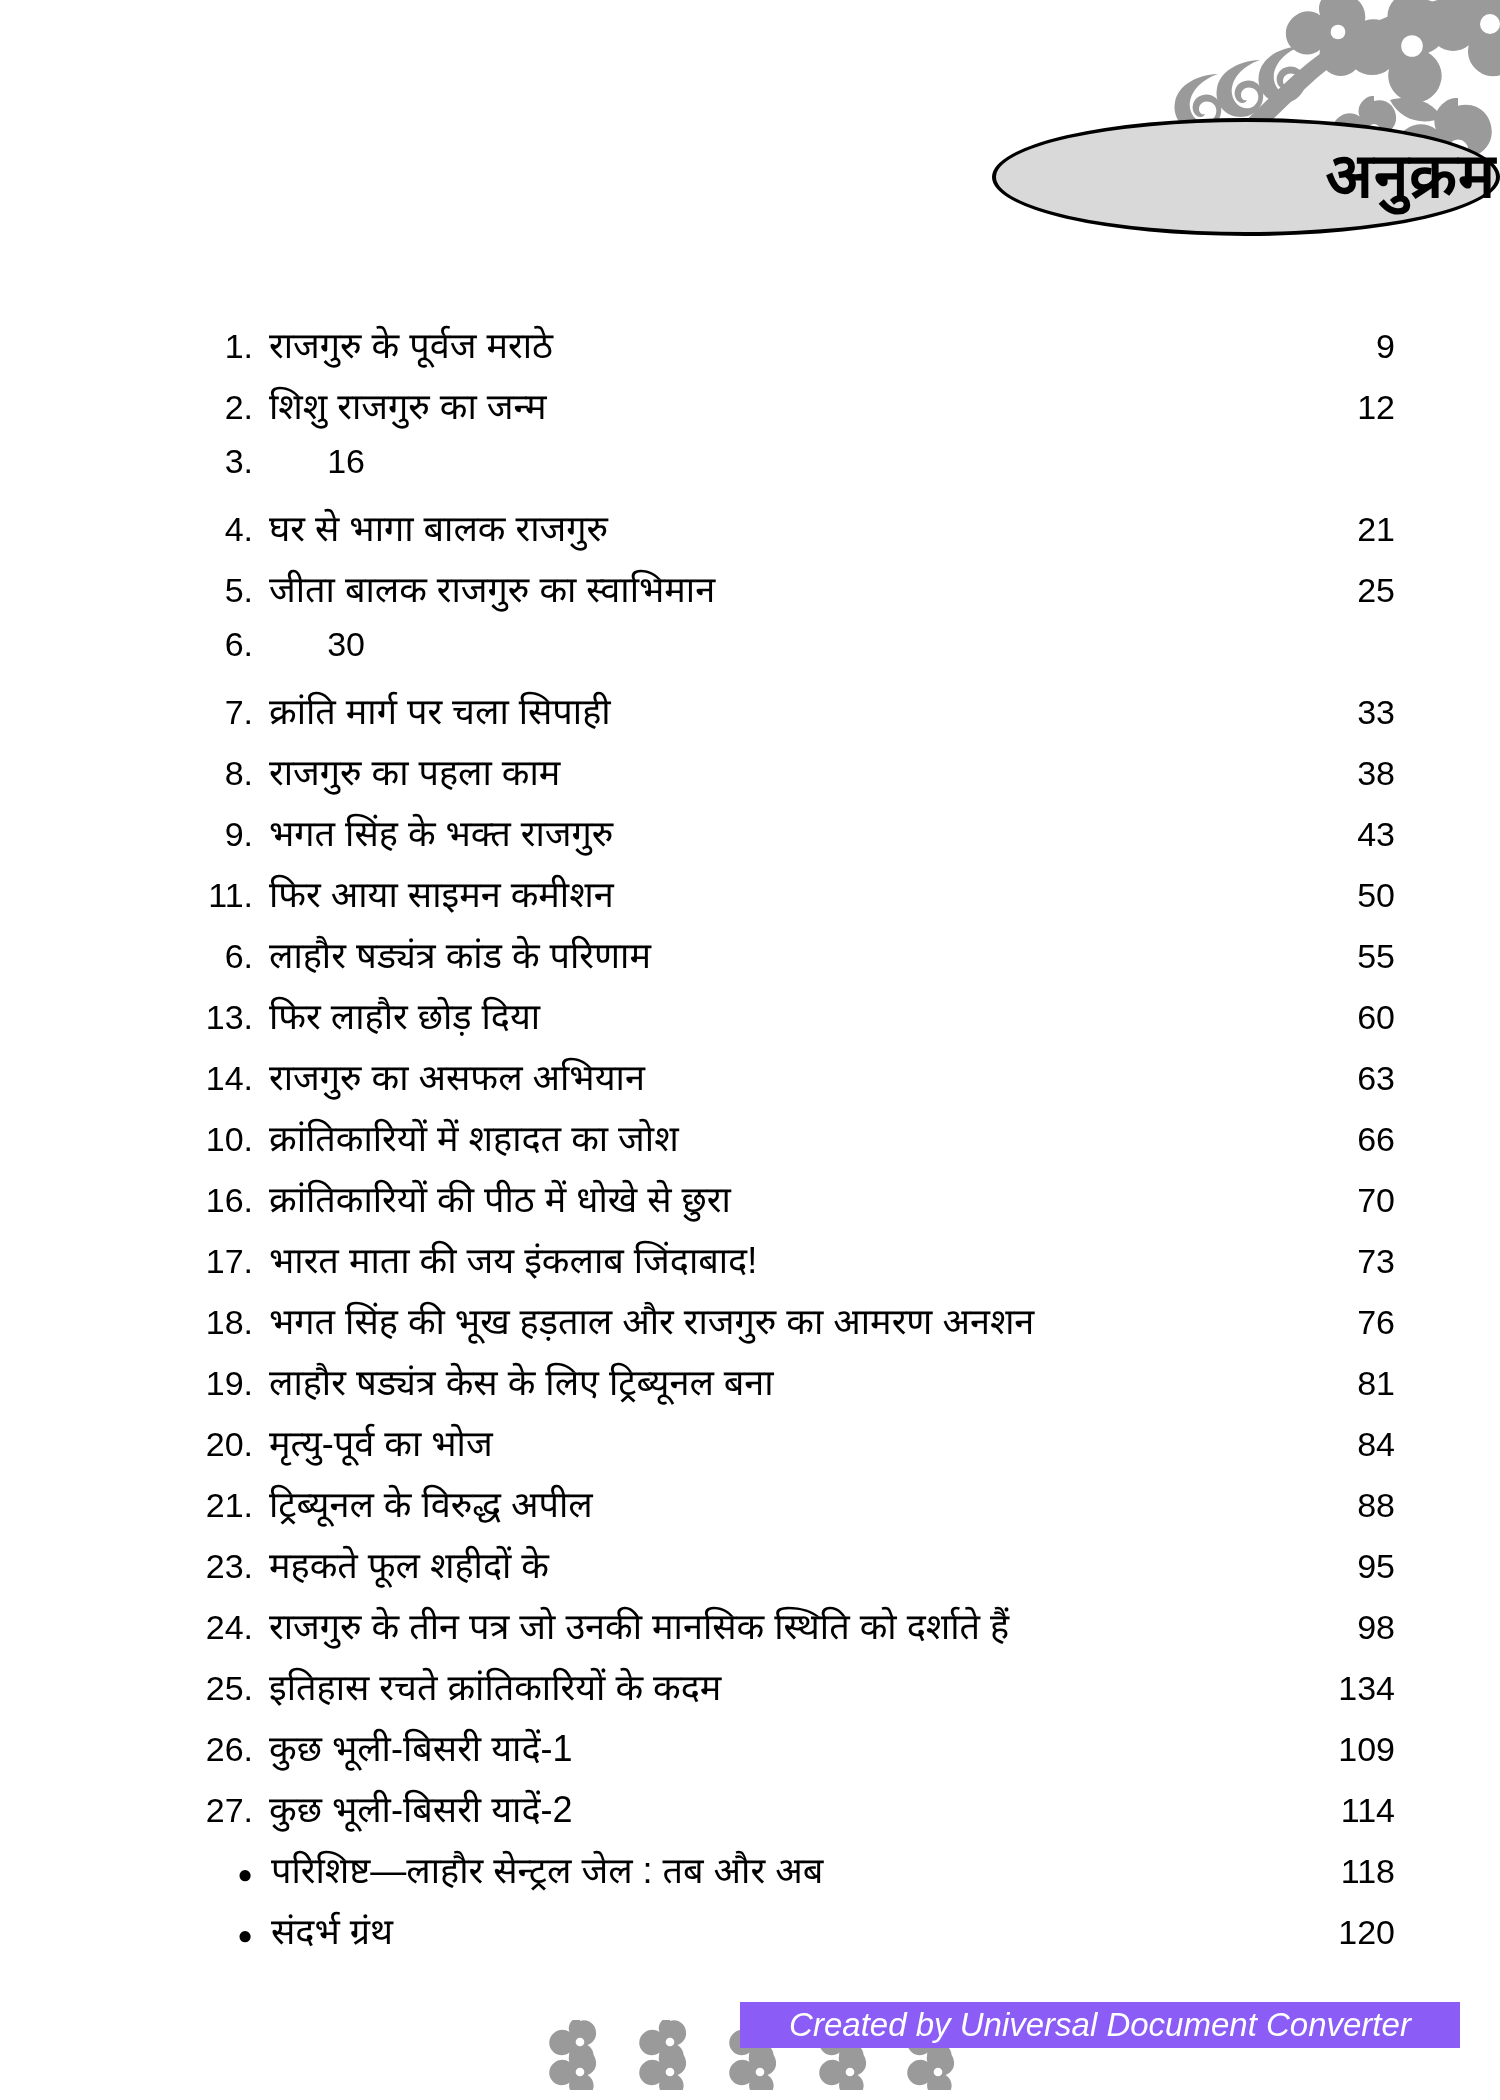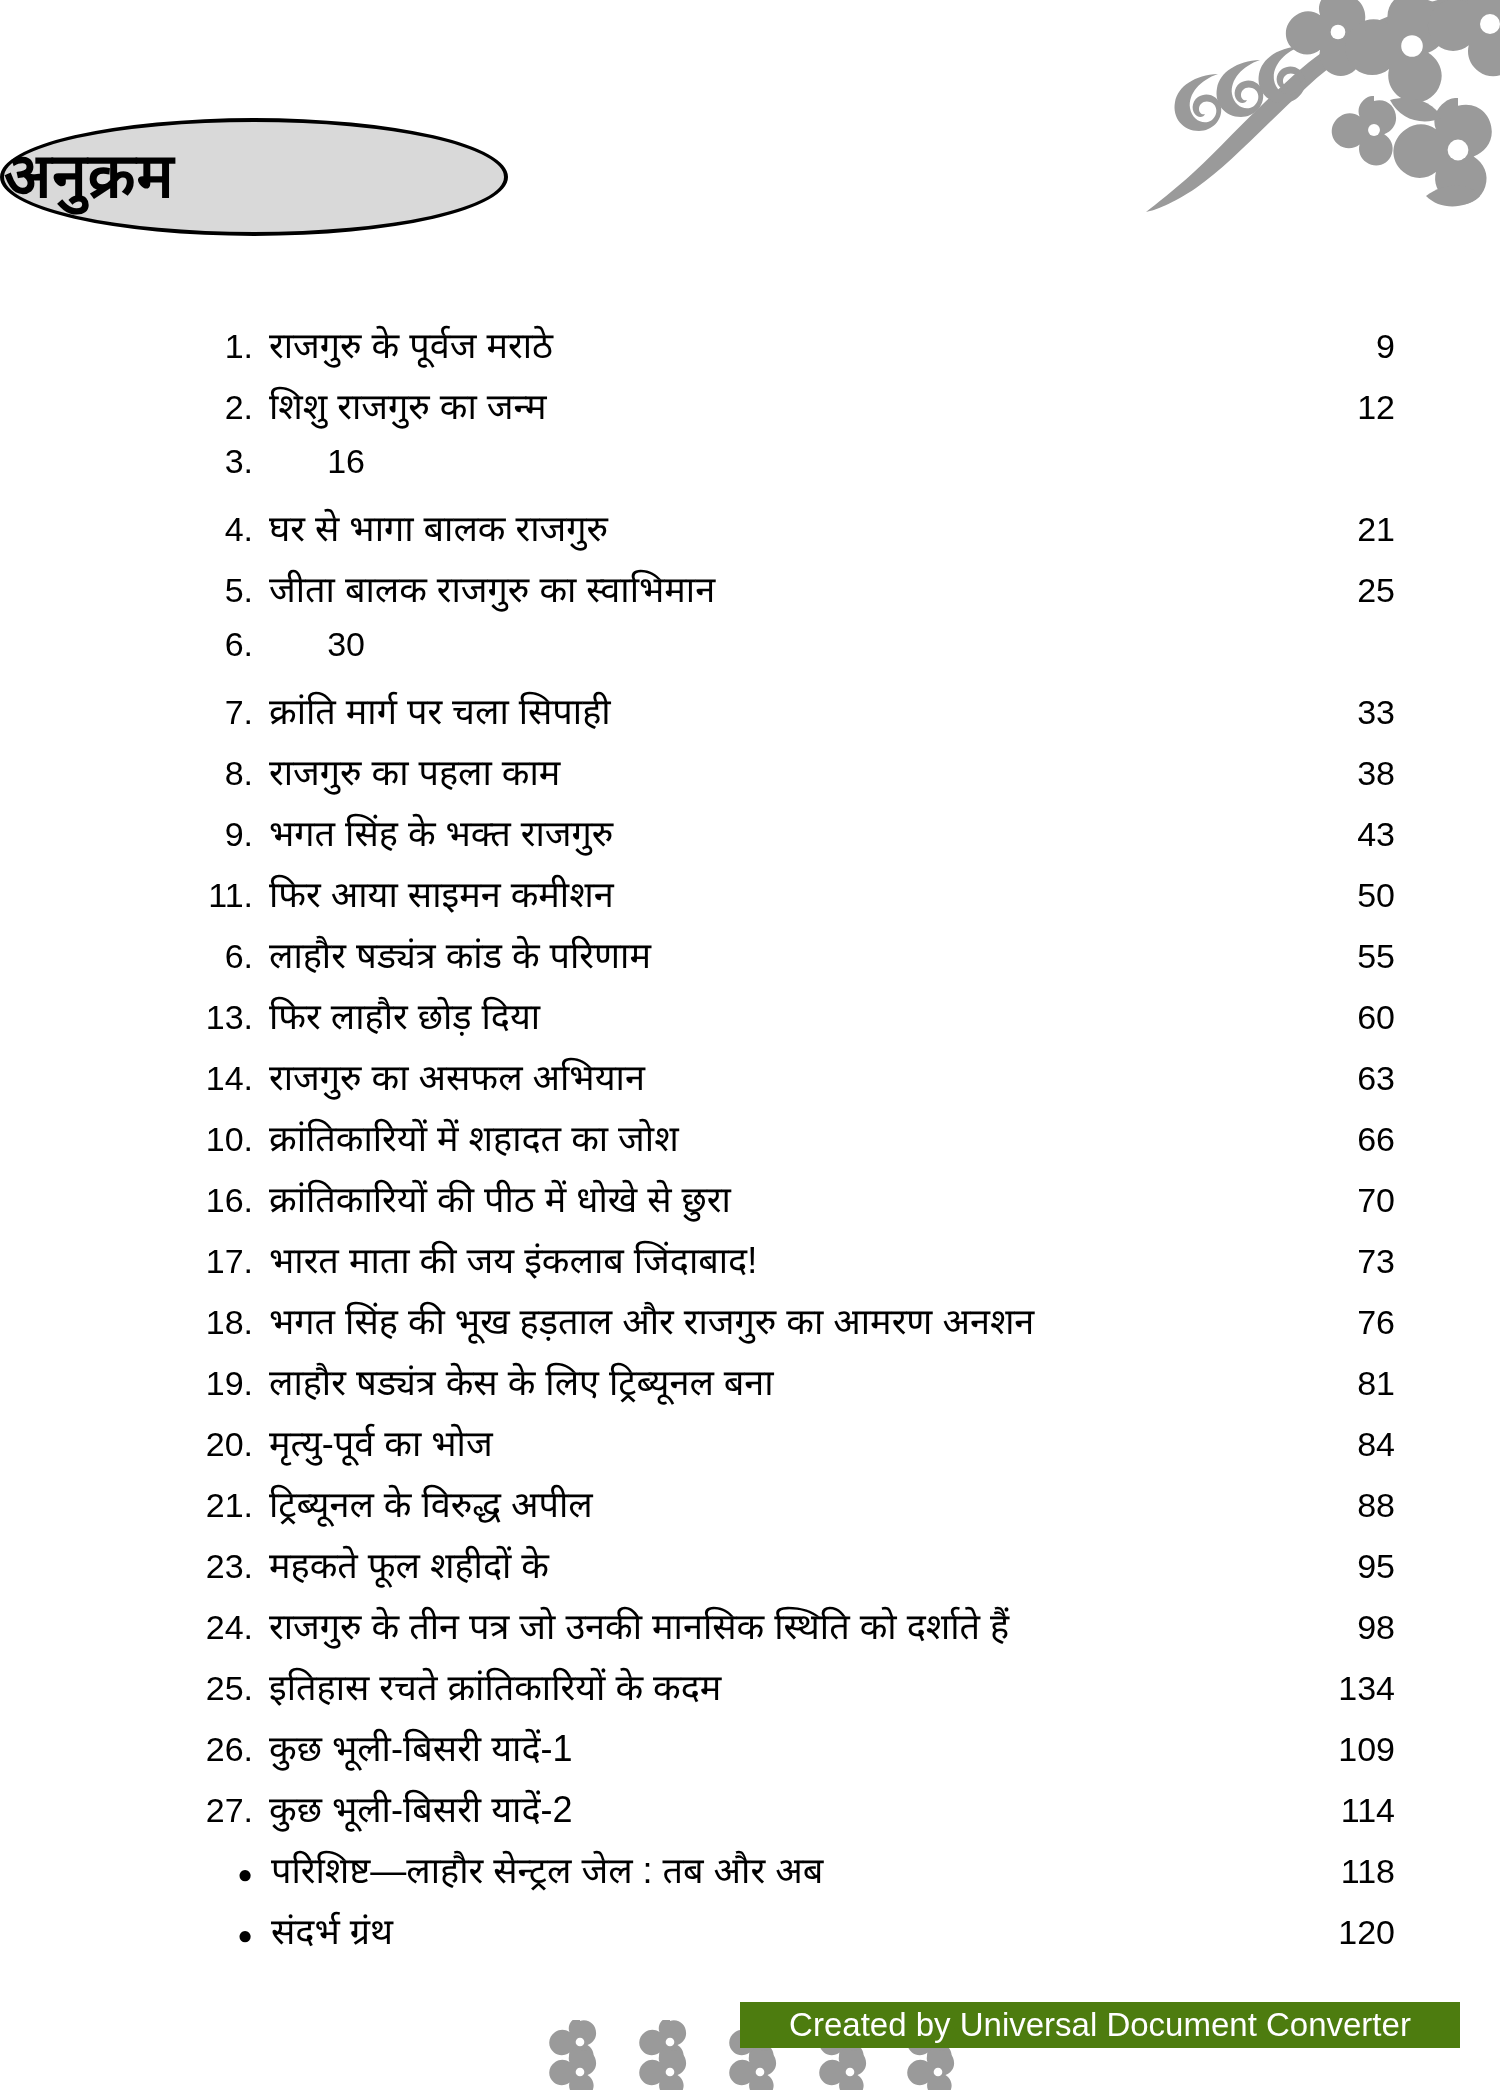--- a/index.html
+++ b/index.html
@@ -24,21 +24,21 @@
     height: 300px;
     pointer-events: none;
   }
 
   
   #title-block {
     position: absolute;
     top: 118px;
     left: 0;
     width: 1500px;
-    text-align: left;
+    text-align: right;
   }
   #title-ellipse {
     display: inline-block;
     position: relative;
     width: 500px;
     height: 110px;
     background: #d9d9d9;
     border: 4px solid #000000;
     border-radius: 50% / 50%;
   }
@@ -108,28 +108,29 @@
     pointer-events: none;
   }
 
   
   #watermark {
     position: absolute;
     left: 740px;
     top: 2002px;
     width: 720px;
     height: 46px;
-    background: #4d7c0f;
+    background: #8b5cf6;
     color: #ffffff;
     font-family: "Liberation Sans", sans-serif;
     font-size: 33px;
     line-height: 46px;
     text-align: center;
     letter-spacing: 0px;
     white-space: nowrap;
+    font-style: italic;
   }
 </style>
 </head>
 <body>
 
 <svg id="corner-ornament" viewBox="0 0 560 300" xmlns="http://www.w3.org/2000/svg">
   <g fill="#9a9a9a">
 
     <path d="M560 8 C470 18 400 48 348 96 C300 140 268 176 236 198 C212 214 196 220 186 222
              C196 214 212 202 234 182 C266 152 298 116 342 78 C396 32 470 4 560 -4 Z"></path>

